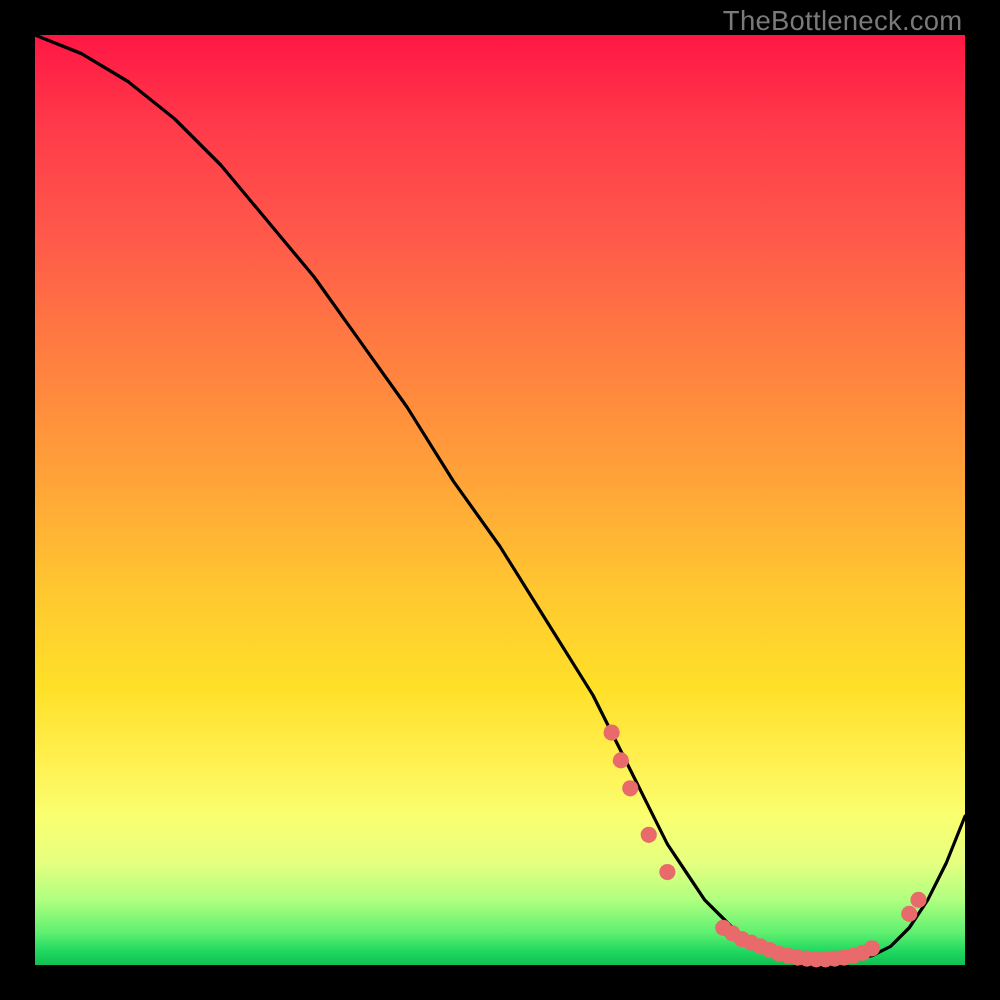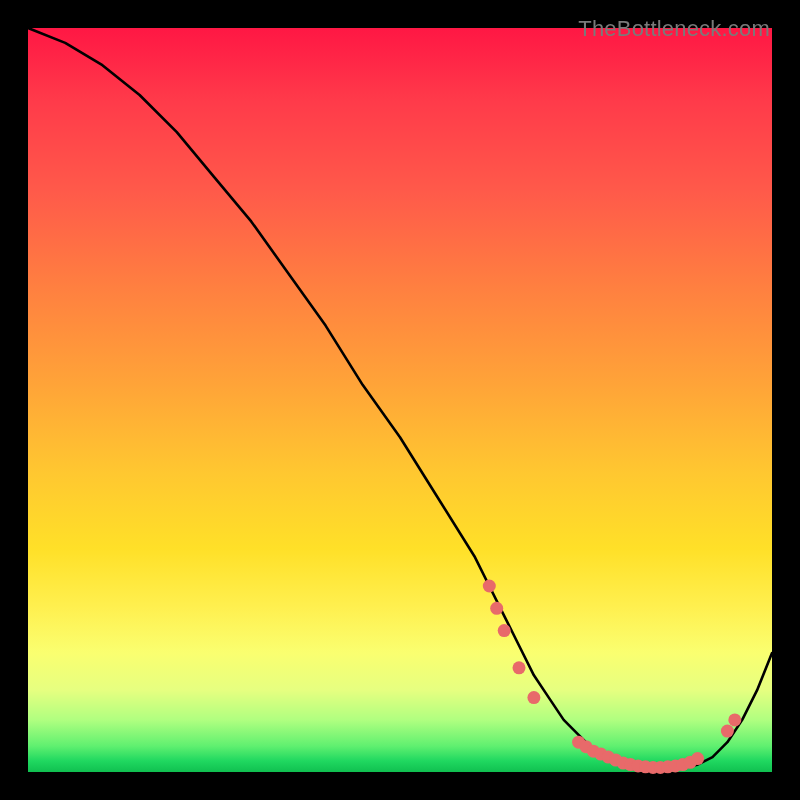--- a/index.html
+++ b/index.html
@@ -51,21 +51,20 @@
     overflow: visible;
   }
   .watermark {
     position: absolute;
     top: 4px;
     right: 30px;
     color: #7a7a7a;
     font-size: 22px;
     letter-spacing: 0.2px;
     user-select: none;
-    margin-top: 12px;
   }
 </style>
 </head>
 <body>
 
 <div class="frame">
   <div class="plot">
     <svg class="curve" viewBox="0 0 744 744">
       <path id="curve-path" fill="none" stroke="#000" stroke-width="2.6" stroke-linejoin="round" stroke-linecap="round" d="M0.0,0.0 L37.2,14.9 L74.4,37.2 L111.6,67.0 L148.8,104.2 L186.0,148.8 L223.2,193.4 L260.4,245.5 L297.6,297.6 L334.8,357.1 L372.0,409.2 L409.2,468.7 L446.4,528.2 L461.3,558.0 L476.2,587.8 L491.0,617.5 L505.9,647.3 L520.8,669.6 L535.7,691.9 L550.6,706.8 L565.4,721.7 L580.3,729.1 L595.2,736.6 L610.1,739.5 L625.0,741.0 L639.8,741.0 L654.7,739.5 L669.6,736.6 L684.5,729.1 L699.4,714.2 L714.2,691.9 L729.1,662.2 L744.0,625.0"></path>
       <g id="markers">

